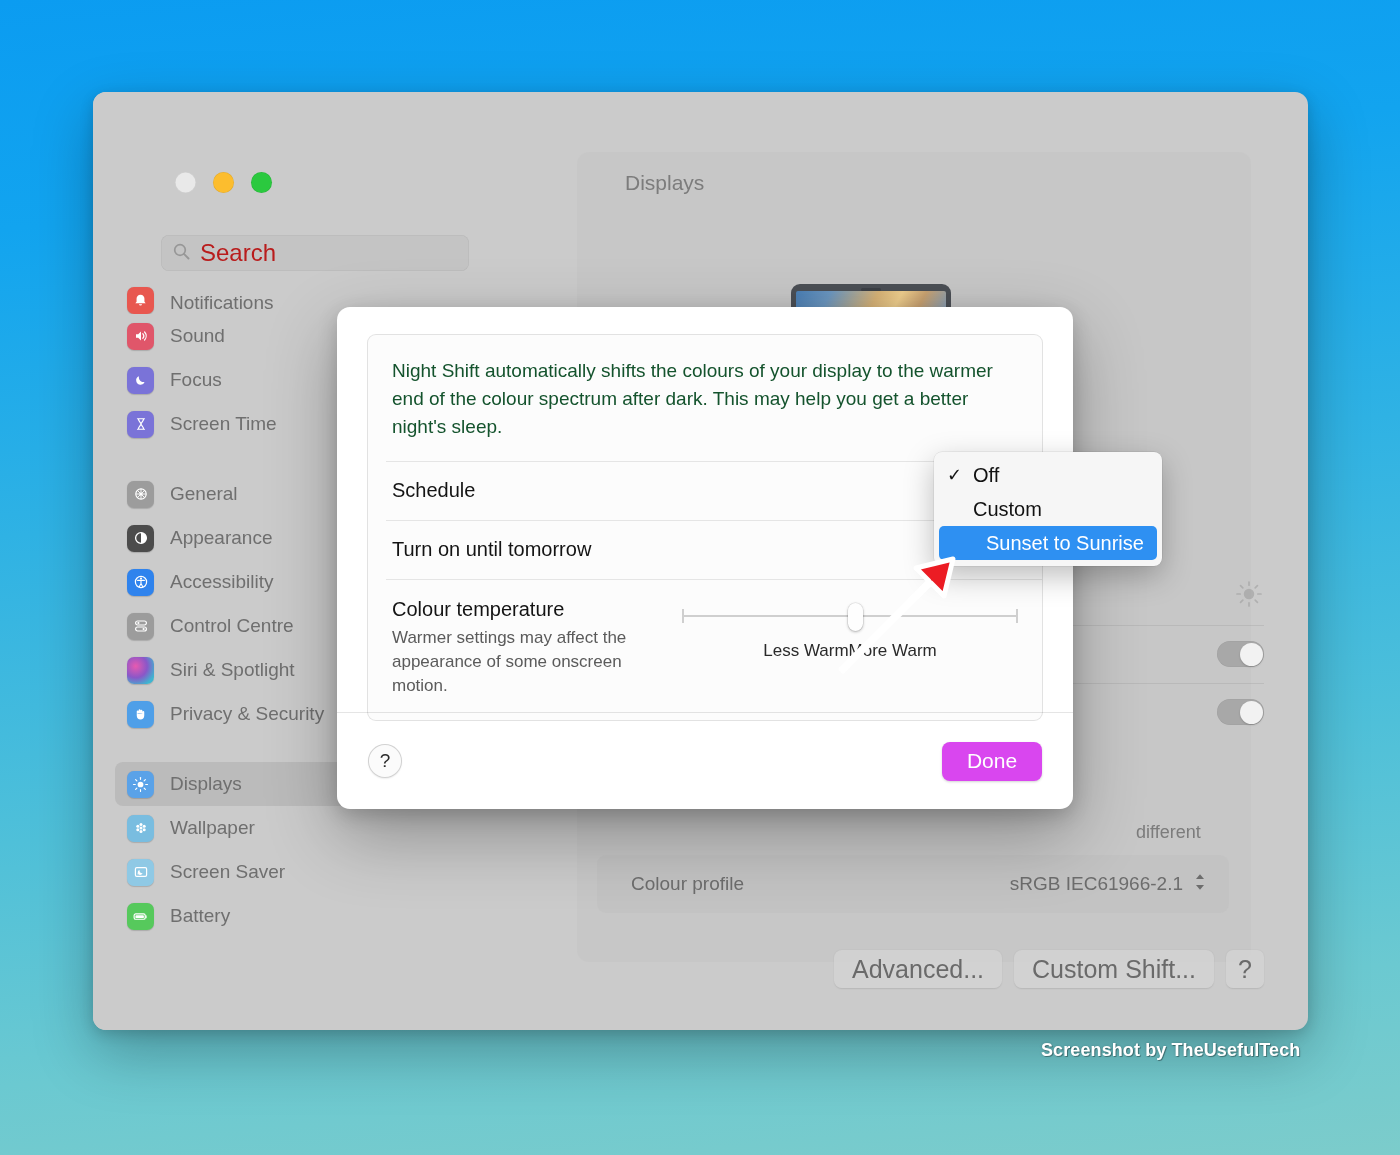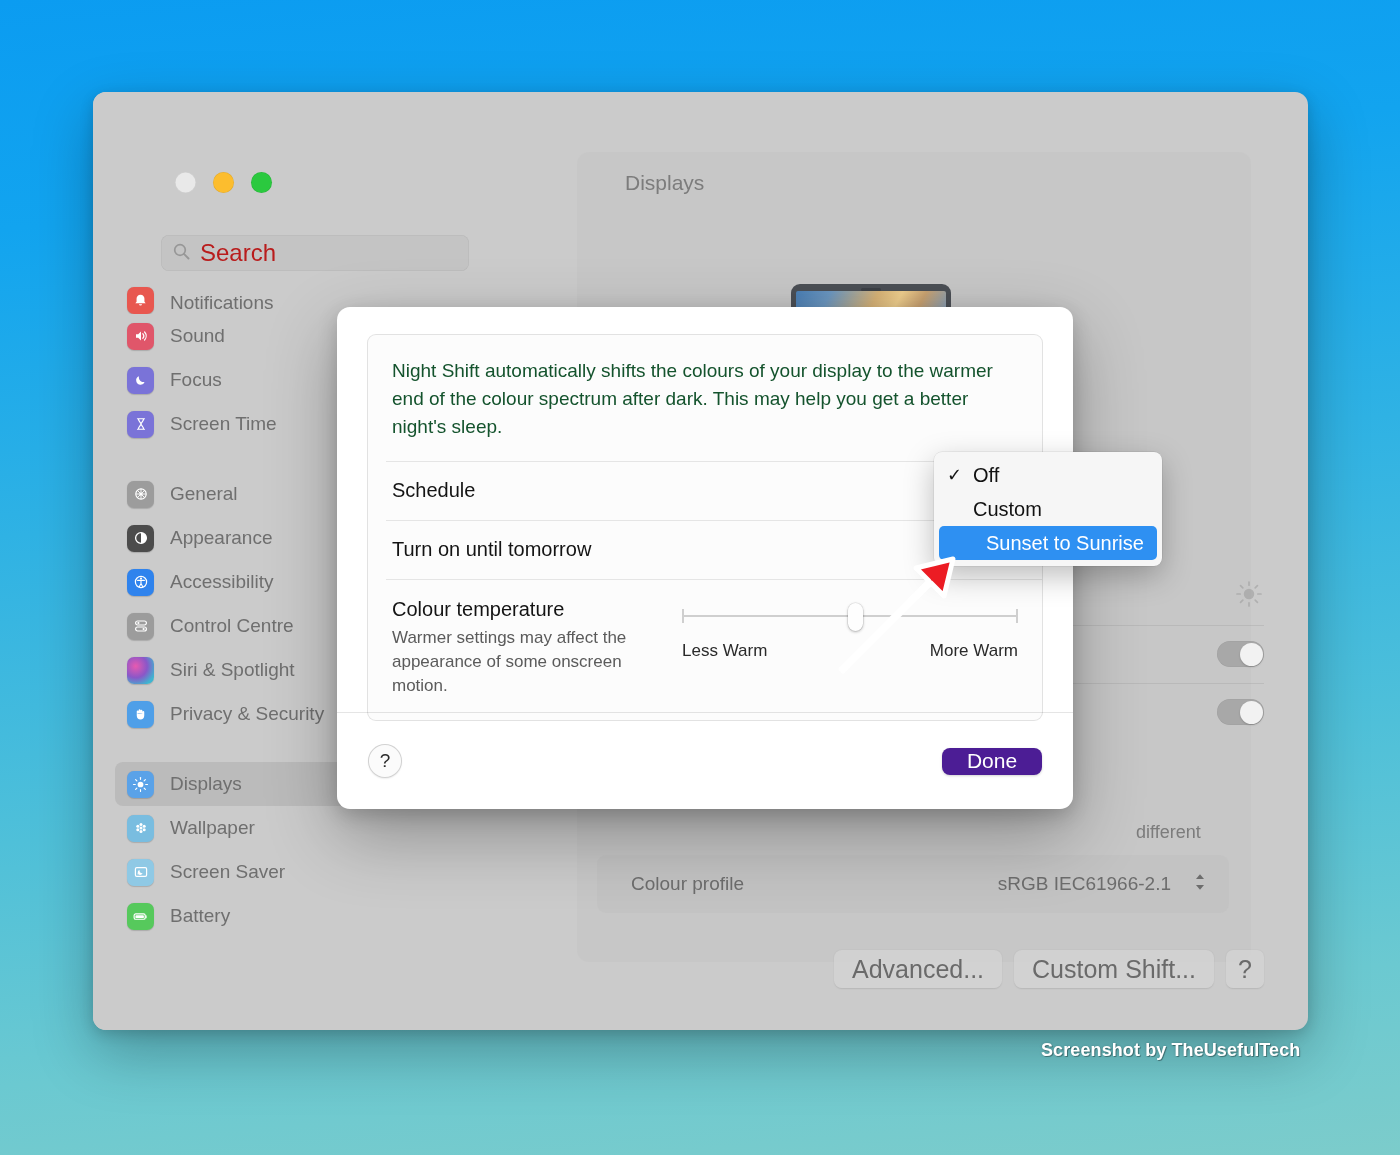--- a/index.html
+++ b/index.html
@@ -105,21 +105,21 @@
   .brightness-track {
     width:260px; height:5px; border-radius:3px; background:#b5b5b5;
   }
 
   .colour-profile-row {
     position:absolute; left:116px; top:763px; width:632px; height:58px;
     background:rgba(190,190,190,0.45); border-radius:9px;
     display:flex; align-items:center; justify-content:space-between; padding:0 22px;
   }
   .cp-label { font-size:19px; color:#6d6d6d;margin-left:12px; }
-  .cp-value { font-size:19px; color:#6d6d6d; display:flex; align-items:center; gap:22px;margin-left:13px; }
+  .cp-value { font-size:19px; color:#6d6d6d; display:flex; align-items:center; gap:10px;margin-left:13px; }
 
   .bottom-buttons {
     position:absolute; left:0; right:44px; top:858px;
     display:flex; justify-content:flex-end; align-items:center; gap:12px;
   }
   .pane-btn {
     height:38px; padding:0 18px; border-radius:8px;
     background:rgba(214,214,214,0.62);
     display:flex; align-items:center; justify-content:center;
     font-size:25px; color:#6a6a6a;
@@ -161,40 +161,40 @@
     position:absolute; top:6px; width:2px; height:14px; background:#cfcfcf;
   }
   .slider-end.left { left:0; }
   .slider-end.right { right:0; }
   .slider-thumb {
     position:absolute; left:49.5%; top:0px; width:15px; height:28px;
     background:#fefefe; border-radius:8px;
     box-shadow: 0 1px 3px rgba(0,0,0,0.28), 0 0 0 0.5px rgba(0,0,0,0.10);
   }
   .slider-labels {
-    display:flex; justify-content:space-between; margin-top:12px;
+    display:flex; justify-content:center; margin-top:12px;
     font-size:17px; color:#2a2a2a;
   }
 
   .sheet-footer {
     position:absolute; left:0; right:0; bottom:0; height:97px;
     border-top:1px solid rgba(0,0,0,0.10);
     display:flex; align-items:center; justify-content:space-between;
     padding:0 31px;
   }
   .help-btn {
     width:34px; height:34px; border-radius:50%;
     background:#fbfbfb; border:0.5px solid rgba(0,0,0,0.16);
     display:flex; align-items:center; justify-content:center;
     font-size:19px; color:#2b2b2b;
     box-shadow: 0 1px 1.5px rgba(0,0,0,0.07);
   }
   .done-btn {
-    height:27px; min-width:100px; padding:12px 24px; border-radius:8px;
-    background:#4c1d95; color:#fff; font-size:21px;
+    height:39px; min-width:100px; padding:12px 24px; border-radius:8px;
+    background:#d946ef; color:#fff; font-size:21px;
     display:flex; align-items:center; justify-content:center;
     box-shadow: 0 1px 2.5px rgba(0,0,0,0.18);
   }
 
   
   .popup-menu {
     position:absolute; left:934px; top:452px; width:228px;
     background:#f6f6f6; border-radius:8px;
     padding:6px 5px;
     box-shadow: 0 10px 30px rgba(0,0,0,0.26), 0 0 0 0.5px rgba(0,0,0,0.10);

